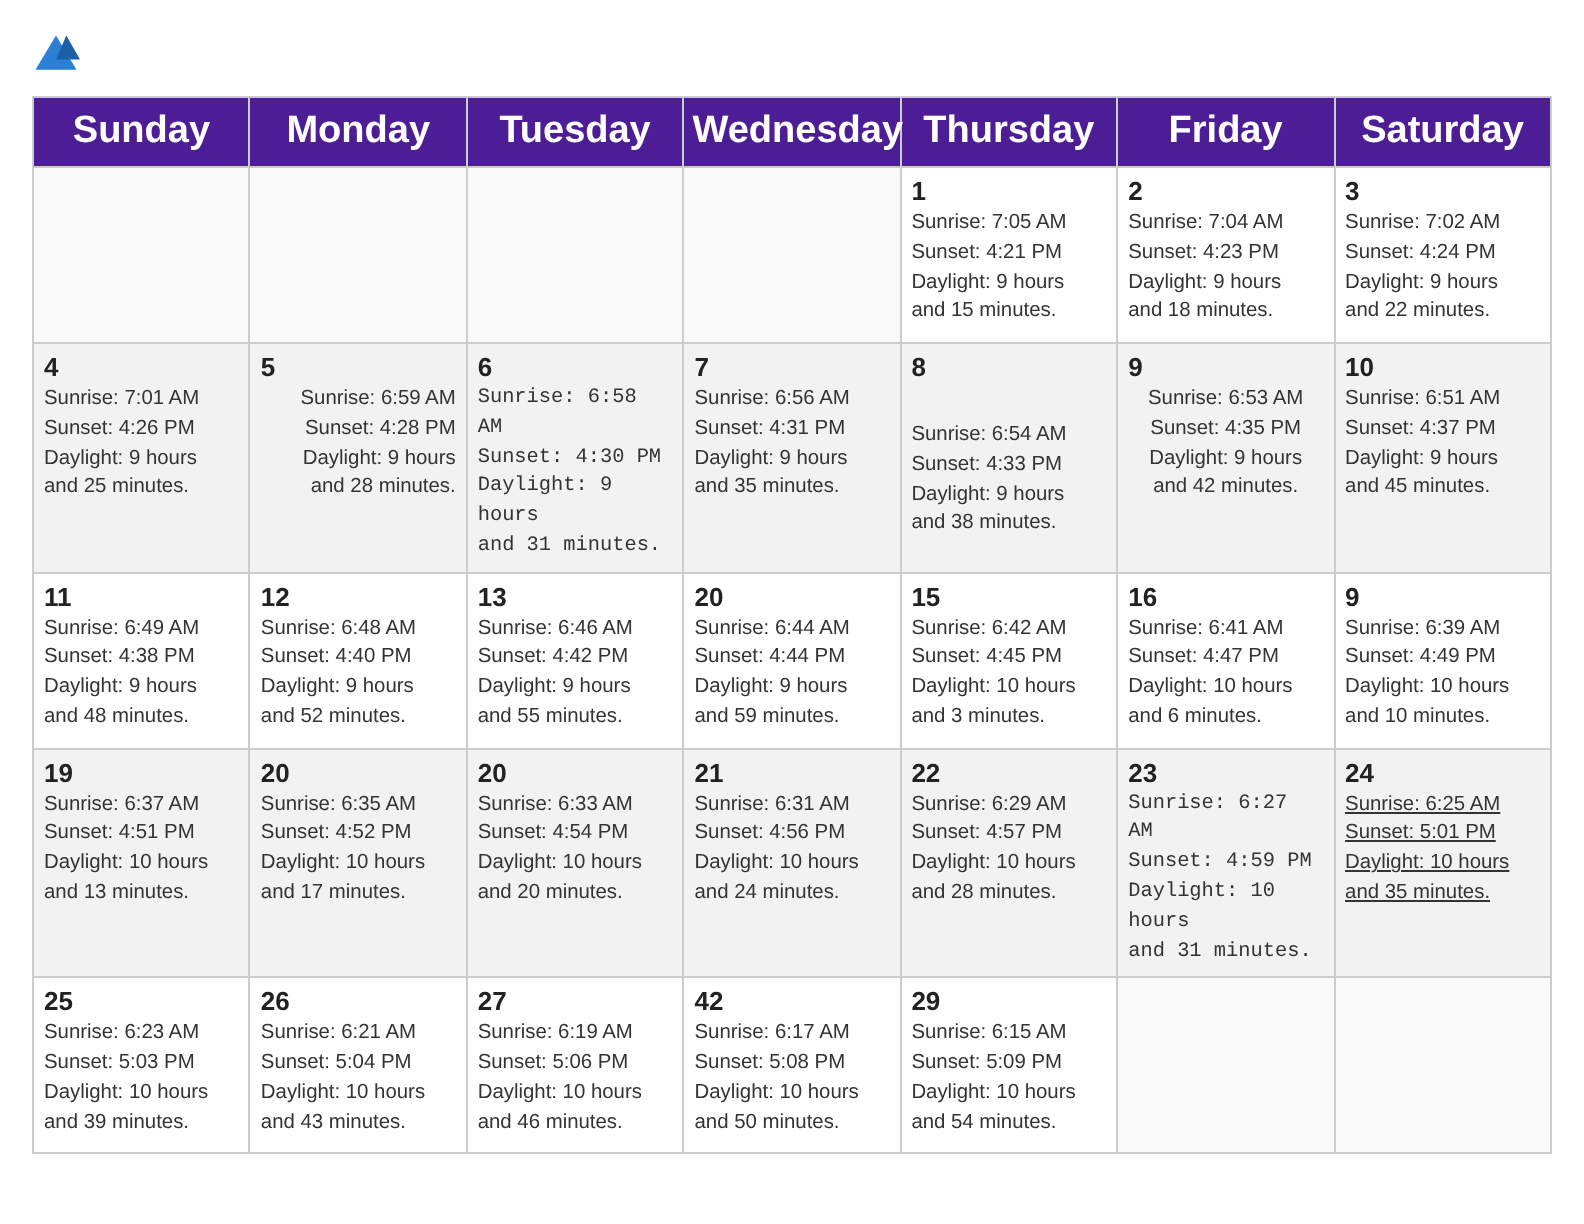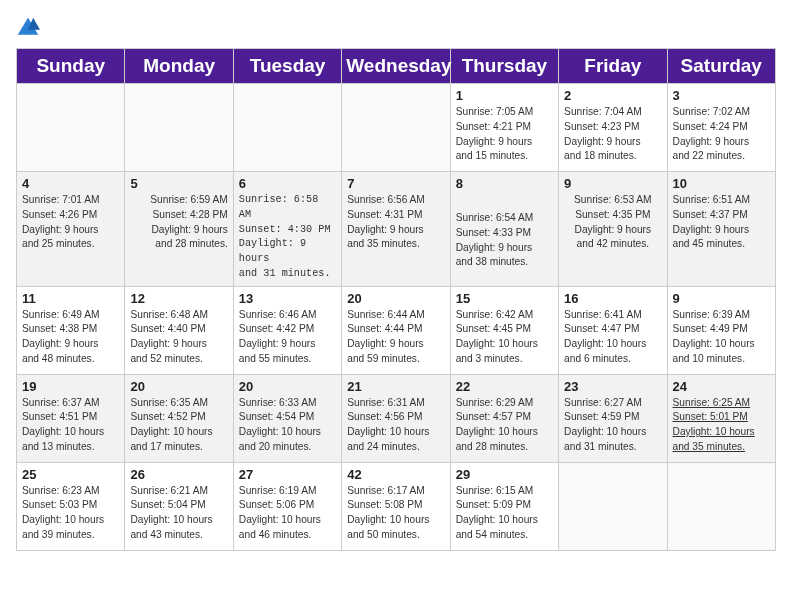--- a/index.html
+++ b/index.html
@@ -288,21 +288,21 @@
           </td>
           <td>
             <span class="day-number">22</span>
             <div class="day-info" style="white-space: pre-line;">Sunrise: 6:29 AM
 Sunset: 4:57 PM
 Daylight: 10 hours
 and 28 minutes.</div>
           </td>
           <td>
             <span class="day-number">23</span>
-            <div class="day-info" style="white-space: pre-line;">Sunrise: 6:27 AM
+            <div class="day-info" style="white-space: pre-line; font-family: Liberation Mono, monospace;">Sunrise: 6:27 AM
 Sunset: 4:59 PM
 Daylight: 10 hours
 and 31 minutes.</div>
           </td>
           <td>
             <span class="day-number">24</span>
             <div class="day-info" style="white-space: pre-line; text-decoration: underline;">Sunrise: 6:25 AM
 Sunset: 5:01 PM
 Daylight: 10 hours
 and 35 minutes.</div>

